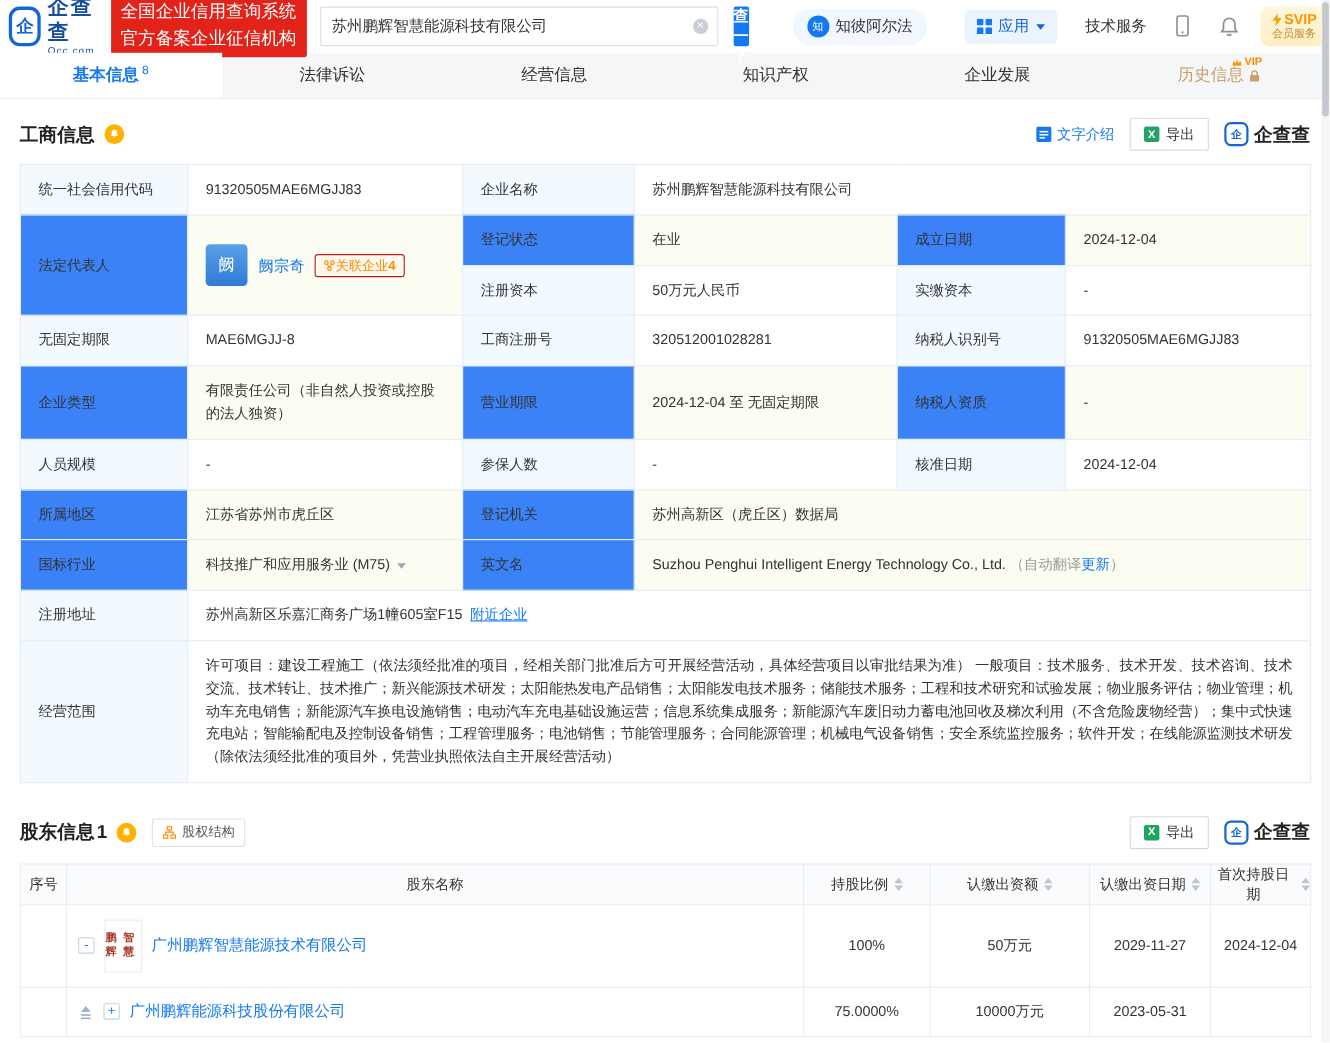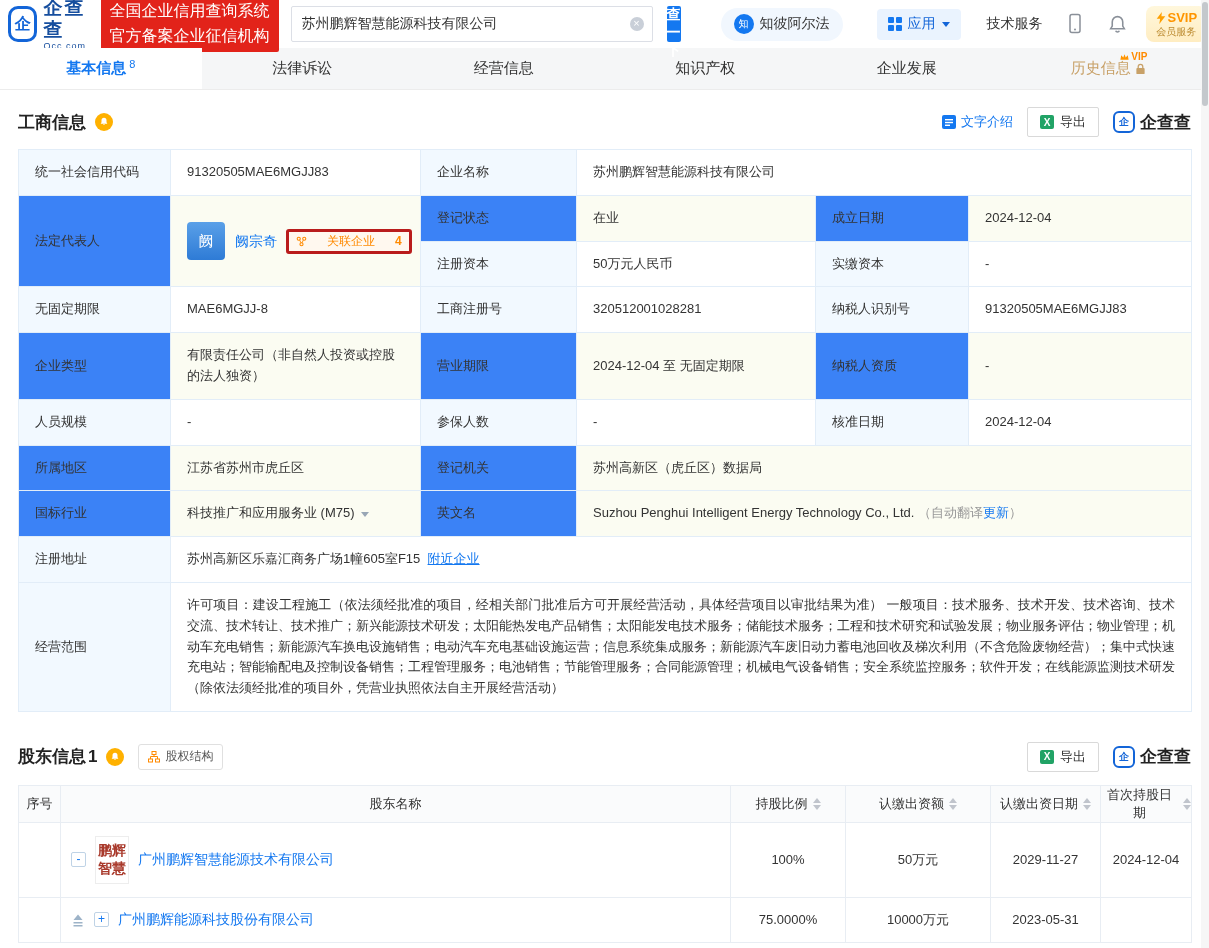--- a/index.html
+++ b/index.html
@@ -58,41 +58,41 @@
 
   
   .info-table{width:100%;border-collapse:collapse;margin-top:12px;font-size:13px;table-layout:fixed}
   .info-table td{border:1px solid #E2EDF8;padding:12px 16px;vertical-align:middle;line-height:1.6;word-break:break-all}
   .info-table td.lbl{background:#F2F9FF;color:#333}
   .info-table tr.tint td.lbl{background:#3b82f6}
   .info-table tr.tint td.val{background:#FBFCF2}
   .legal-cell{display:flex;align-items:center}
   .avatar{width:38px;height:38px;border-radius:4px;background:linear-gradient(180deg,#5AA0E8,#2E7BD6);color:#fff;font-size:15px;display:flex;align-items:center;justify-content:center;flex:none}
   .legal-name{color:#1478F0;font-size:14px;margin:0 9px 0 10px;cursor:pointer;white-space:nowrap}
-  .rel-tag{display:inline-flex;align-items:center;gap:20px;border:3px solid #b91c1c;background:#FFF8EF;color:#FF8A00;font-size:12px;padding:0 7px;border-radius:3px;cursor:pointer;white-space:nowrap}
+  .rel-tag{display:inline-flex;align-items:center;gap:0;border:1px solid #b91c1c;background:#FFF8EF;color:#FF8A00;font-size:12px;padding:0 7px;border-radius:3px;cursor:pointer;white-space:nowrap}
   .rel-count{font-weight:bold}
   .link{color:#1478F0;cursor:pointer}
   .link.u{text-decoration:underline}
   .muted{color:#999}
   .caret-gray{width:0;height:0;border-left:4px solid transparent;border-right:4px solid transparent;border-top:5px solid #98A6B5;display:inline-block;margin-left:6px;cursor:pointer}
   .scope-cell{line-height:1.95;text-align:justify}
 
   
   .sh-table{width:100%;border-collapse:collapse;margin-top:13px;font-size:13px;table-layout:fixed}
   .sh-table th{border:1px solid #E8EDF3;background:#FAFBFC;height:37px;font-weight:normal;color:#333;font-size:13px}
   .sh-table td{border:1px solid #E8EDF3;padding:13px 8px;vertical-align:middle}
   .sh-table td.c,.sh-table th{text-align:center}
   .th-flex{display:inline-flex;align-items:center;justify-content:center}
   .sorter{display:inline-flex;flex-direction:column;margin-left:5px;gap:2px;cursor:pointer}
   .sorter i{width:0;height:0;border-left:4px solid transparent;border-right:4px solid transparent;display:block}
   .sorter .up{border-bottom:5px solid #C0C4CC}
   .sorter .down{border-top:5px solid #C0C4CC}
   .name-cell{display:flex;align-items:center;gap:9px;padding-left:2px}
   .expander{width:15px;height:15px;border:1px solid #BFD3E6;border-radius:2px;color:#1478F0;font-size:12px;line-height:12px;text-align:center;background:#fff;cursor:pointer;flex:none}
-  .sh-logo{width:34px;height:48px;border:1px solid #EDEDED;display:flex;flex-direction:column;align-items:center;justify-content:center;font-size:14px;color:#A93A2C;font-weight:bold;line-height:1.25;flex:none;background:#fff}
+  .sh-logo{width:34px;height:48px;border:1px solid #EDEDED;display:flex;flex-direction:row;align-items:center;justify-content:center;font-size:10px;color:#A93A2C;font-weight:bold;line-height:1.25;flex:none;background:#fff}
   .sh-link{color:#1478F0;font-size:14px;cursor:pointer;white-space:nowrap}
   .tree-icon{display:flex;flex:none;cursor:pointer}
 </style>
 </head>
 <body>
 
 <div class="page">
 
   <div class="topbar">
     <div class="logo">

